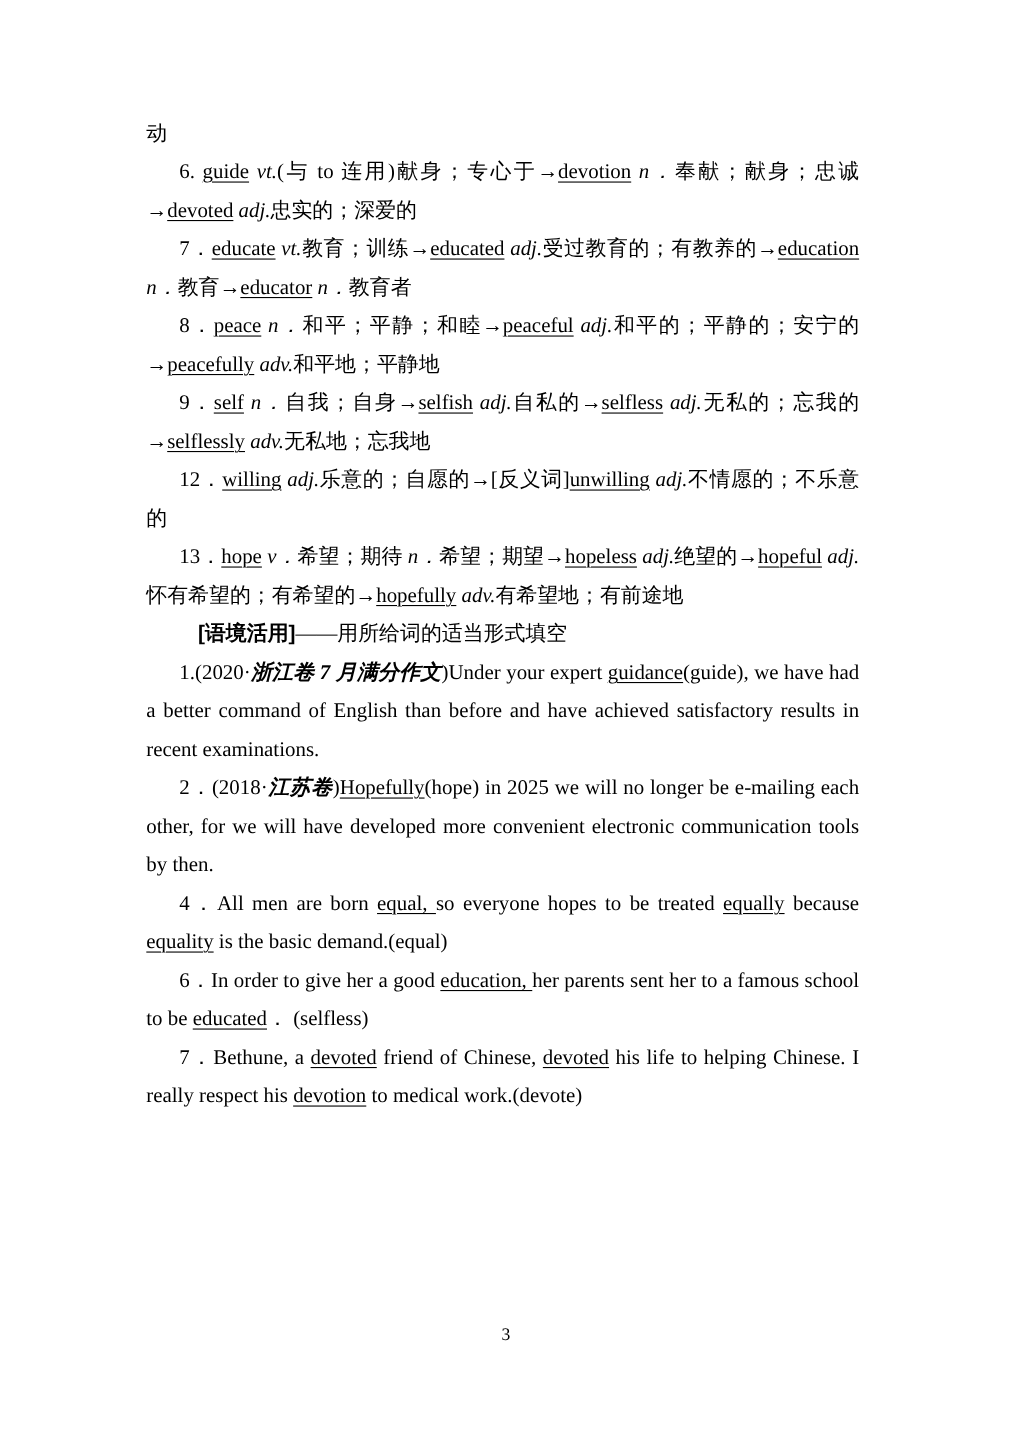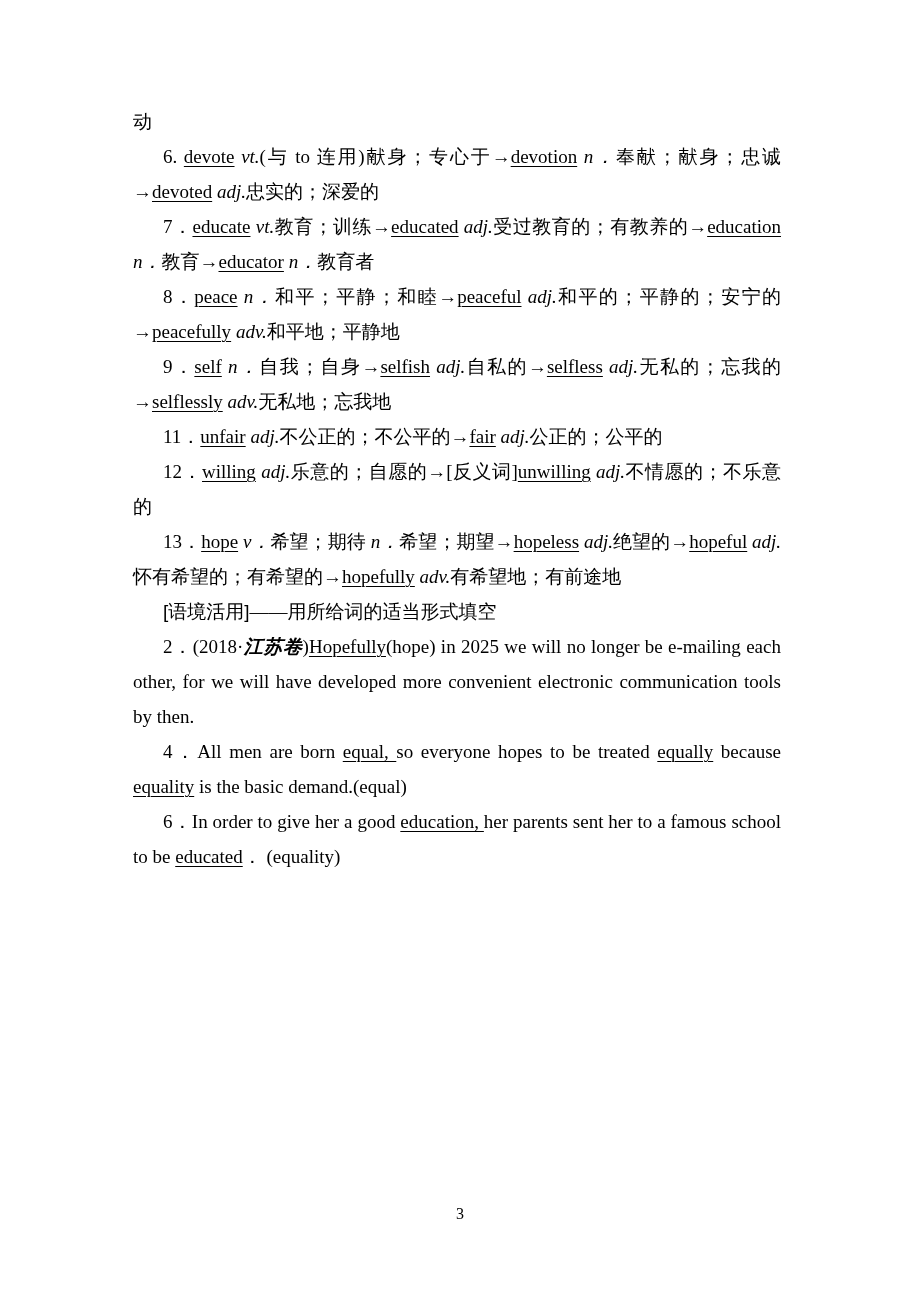--- a/index.html
+++ b/index.html
@@ -34,22 +34,23 @@
   }
   span.u {
     text-decoration: underline;
     text-underline-offset: 3px;
     text-decoration-thickness: 1px;
   }
   span.i {
     font-style: italic;
   }
   span.b {
-    font-weight: normal;
+    font-weight: bold;
     font-family: "Liberation Sans", "DejaVu Sans", sans-serif;
+    margin-left: 17px;
   }
   span.cite {
     font-weight: bold;
     font-style: italic;
   }
   .page-number {
     position: absolute;
     top: 1204px;
     left: 0;
     width: 100%;
@@ -57,26 +58,27 @@
     font-size: 16px;
     line-height: 20px;
   }
 </style>
 </head>
 <body>
 
 <div class="page">
   <div class="content" id="doc-content">
       <p class="para"><span>动</span></p>
-      <p class="para indent"><span>6. </span><span class="u">devote</span><span> </span><span class="i">vt.</span><span>(与 to 连用)献身；专心于→</span><span class="u">devotion</span><span> </span><span class="i">n．</span><span>奉献；献身；忠诚→</span><span class="u">devoted</span><span> </span><span class="i">adj.</span><span>忠实的；深爱的</span></p>
+      <p class="para indent"><span>6. </span><span class="u">guide</span><span> </span><span class="i">vt.</span><span>(与 to 连用)献身；专心于→</span><span class="u">devotion</span><span> </span><span class="i">n．</span><span>奉献；献身；忠诚→</span><span class="u">devoted</span><span> </span><span class="i">adj.</span><span>忠实的；深爱的</span></p>
       <p class="para indent"><span>7．</span><span class="u">educate</span><span> </span><span class="i">vt.</span><span>教育；训练→</span><span class="u">educated</span><span> </span><span class="i">adj.</span><span>受过教育的；有教养的→</span><span class="u">education</span><span> </span><span class="i">n．</span><span>教育→</span><span class="u">educator</span><span> </span><span class="i">n．</span><span>教育者</span></p>
       <p class="para indent"><span>8．</span><span class="u">peace</span><span> </span><span class="i">n．</span><span>和平；平静；和睦→</span><span class="u">peaceful</span><span> </span><span class="i">adj.</span><span>和平的；平静的；安宁的→</span><span class="u">peacefully</span><span> </span><span class="i">adv.</span><span>和平地；平静地</span></p>
       <p class="para indent"><span>9．</span><span class="u">self</span><span> </span><span class="i">n．</span><span>自我；自身→</span><span class="u">selfish</span><span> </span><span class="i">adj.</span><span>自私的→</span><span class="u">selfless</span><span> </span><span class="i">adj.</span><span>无私的；忘我的→</span><span class="u">selflessly</span><span> </span><span class="i">adv.</span><span>无私地；忘我地</span></p>
-      <p class="para indent"><span>11．</span><span class="u">unfair</span><span> </span><span class="i">adj.</span><span>不公正的；不公平的→</span><span class="u">fair</span><span> </span><span class="i">adj.</span><span>公正的；公平的</span></p>
       <p class="para indent"><span>12．</span><span class="u">willing</span><span> </span><span class="i">adj.</span><span>乐意的；自愿的→[反义词]</span><span class="u">unwilling</span><span> </span><span class="i">adj.</span><span>不情愿的；不乐意的</span></p>
       <p class="para indent"><span>13．</span><span class="u">hope</span><span> </span><span class="i">v．</span><span>希望；期待 </span><span class="i">n．</span><span>希望；期望→</span><span class="u">hopeless</span><span> </span><span class="i">adj.</span><span>绝望的→</span><span class="u">hopeful</span><span> </span><span class="i">adj.</span><span>怀有希望的；有希望的→</span><span class="u">hopefully</span><span> </span><span class="i">adv.</span><span>有希望地；有前途地</span></p>
       <p class="para indent"><span class="b">[语境活用]</span><span>——用所给词的适当形式填空</span></p>
+      <p class="para indent"><span>1.(2020·</span><span class="cite">浙江卷 7 月满分作文</span><span>)Under your expert </span><span class="u">guidance</span><span>(guide), we have had a better command of English than before and have achieved satisfactory results in recent examinations.</span></p>
       <p class="para indent"><span>2．(2018·</span><span class="cite">江苏卷</span><span>)</span><span class="u">Hopefully</span><span>(hope) in 2025 we will no longer be e-mailing each other, for we will have developed more convenient electronic communication tools by then.</span></p>
       <p class="para indent"><span>4．All men are born </span><span class="u">equal, </span><span>so everyone hopes to be treated </span><span class="u">equally</span><span> because </span><span class="u">equality</span><span> is the basic demand.(equal)</span></p>
-      <p class="para indent"><span>6．In order to give her a good </span><span class="u">education, </span><span>her parents sent her to a famous school to be </span><span class="u">educated</span><span>． (equality)</span></p>
+      <p class="para indent"><span>6．In order to give her a good </span><span class="u">education, </span><span>her parents sent her to a famous school to be </span><span class="u">educated</span><span>． (selfless)</span></p>
+      <p class="para indent"><span>7．Bethune, a </span><span class="u">devoted</span><span> friend of Chinese, </span><span class="u">devoted</span><span> his life to helping Chinese. I really respect his </span><span class="u">devotion</span><span> to medical work.(devote)</span></p>
     </div>
   <div class="page-number">3</div>
 </div>
 
 </body></html>

